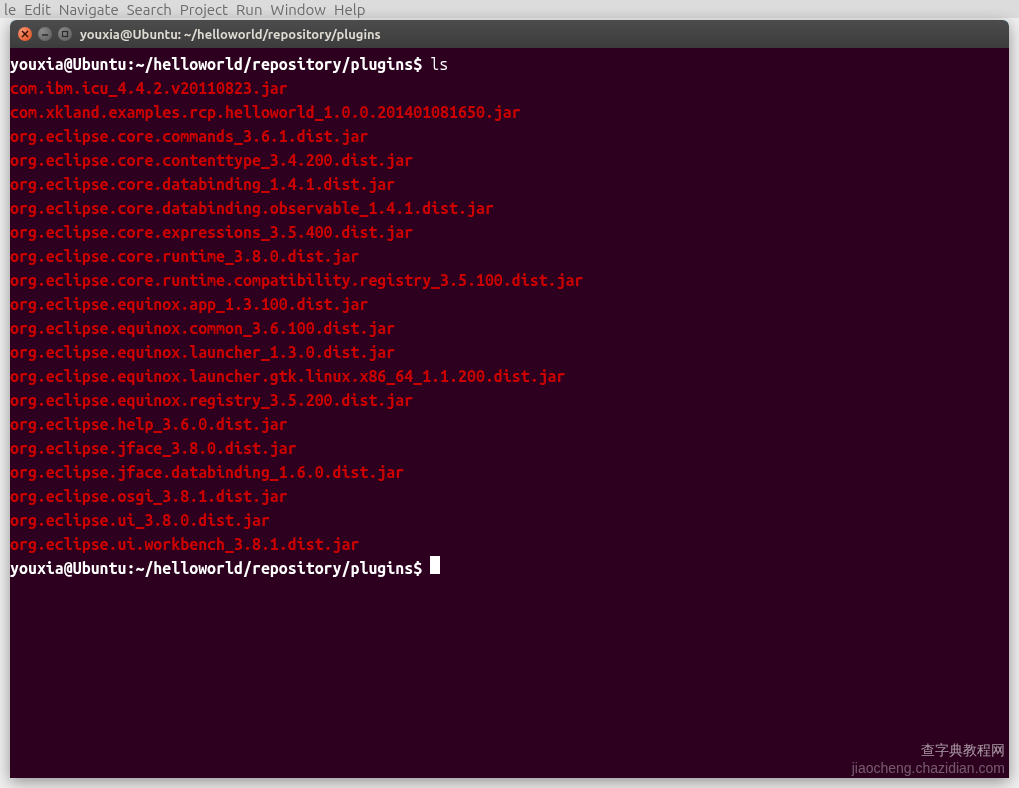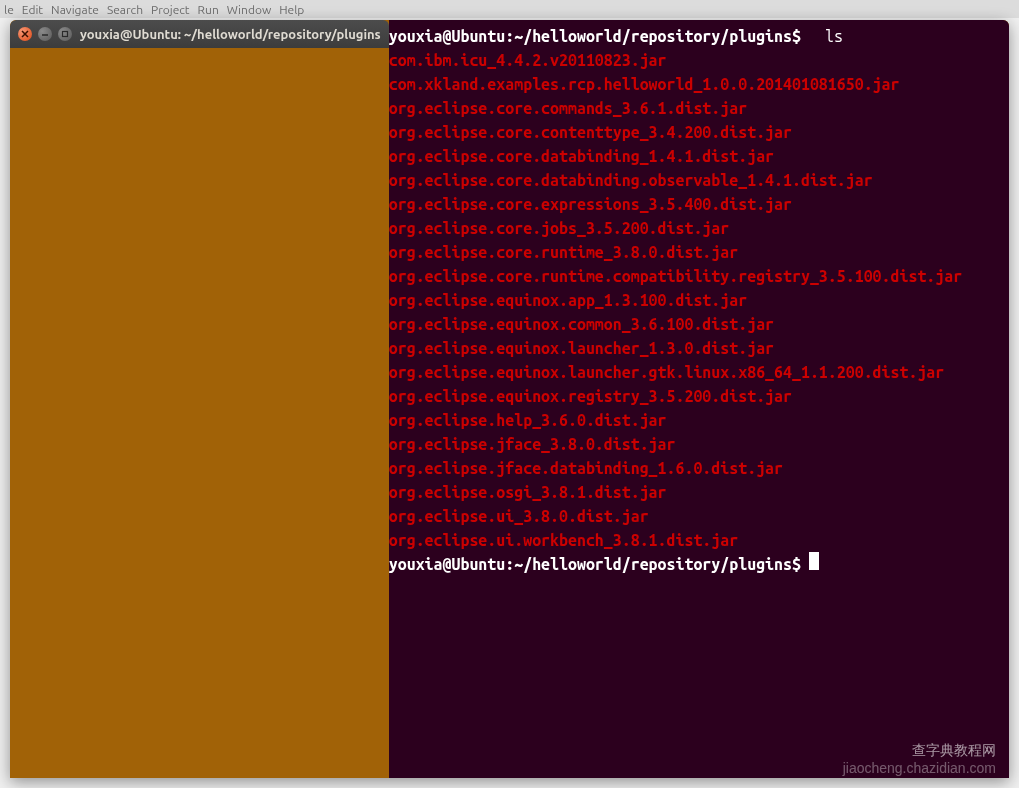--- a/index.html
+++ b/index.html
@@ -15,37 +15,37 @@
       height: 788px;
       overflow: hidden;
     }
     
     .menubar {
       background: #dcdcdc;
       height: 18px;
       display: flex;
       align-items: center;
       padding-left: 4px;
-      font-size: 12px;
+      font-size: 15px;
       color: #6a6a6a;
       gap: 8px;
     }
     
     .menubar-item {
       cursor: pointer;
     }
     
     .window {
       margin: 2px 10px 8px 10px;
-      background: #a16207;
+      background: #7dd3fc;
       border-radius: 6px 6px 0 0;
       box-shadow: 0 4px 16px rgba(0,0,0,0.4);
       height: 758px;
       display: flex;
-      flex-direction: row;
+      flex-direction: column;
       overflow: hidden;
     }
     
     .title-bar {
       background: linear-gradient(to bottom, #4c4c4c, #3c3c3c);
       height: 28px;
       display: flex;
       align-items: center;
       padding: 0 8px;
       border-radius: 6px 6px 0 0;
@@ -99,41 +99,41 @@
       flex-wrap: wrap;
     }
     
     .prompt {
       color: #ffffff;
       font-weight: bold;
     }
     
     .command {
       color: #ffffff;
-      margin-left: 24px;
+      margin-left: 8px;
     }
     
     .file-line {
       color: #cc0000;
       font-weight: bold;
     }
     
     .cursor {
       display: inline-block;
       width: 10px;
       height: 18px;
       background: #ffffff;
       margin-left: 8px;
       vertical-align: middle;
     }
     
     .watermark {
       position: absolute;
       bottom: 12px;
-      right: 23px;
+      right: 14px;
       text-align: right;
       font-size: 11px;
       color: rgba(255,255,255,0.5);
       font-family: Arial, sans-serif;
     }
     
     .watermark-main {
       font-size: 14px;
       color: rgba(255,255,255,0.6);
     }
@@ -185,21 +185,20 @@
       <span class="command">ls</span>
     </div>
     <div id="file-list">
         <div class="file-line">com.ibm.icu_4.4.2.v20110823.jar</div>
         <div class="file-line">com.xkland.examples.rcp.helloworld_1.0.0.201401081650.jar</div>
         <div class="file-line">org.eclipse.core.commands_3.6.1.dist.jar</div>
         <div class="file-line">org.eclipse.core.contenttype_3.4.200.dist.jar</div>
         <div class="file-line">org.eclipse.core.databinding_1.4.1.dist.jar</div>
         <div class="file-line">org.eclipse.core.databinding.observable_1.4.1.dist.jar</div>
         <div class="file-line">org.eclipse.core.expressions_3.5.400.dist.jar</div>
-        <div class="file-line">org.eclipse.core.jobs_3.5.200.dist.jar</div>
         <div class="file-line">org.eclipse.core.runtime_3.8.0.dist.jar</div>
         <div class="file-line">org.eclipse.core.runtime.compatibility.registry_3.5.100.dist.jar</div>
         <div class="file-line">org.eclipse.equinox.app_1.3.100.dist.jar</div>
         <div class="file-line">org.eclipse.equinox.common_3.6.100.dist.jar</div>
         <div class="file-line">org.eclipse.equinox.launcher_1.3.0.dist.jar</div>
         <div class="file-line">org.eclipse.equinox.launcher.gtk.linux.x86_64_1.1.200.dist.jar</div>
         <div class="file-line">org.eclipse.equinox.registry_3.5.200.dist.jar</div>
         <div class="file-line">org.eclipse.help_3.6.0.dist.jar</div>
         <div class="file-line">org.eclipse.jface_3.8.0.dist.jar</div>
         <div class="file-line">org.eclipse.jface.databinding_1.6.0.dist.jar</div>

